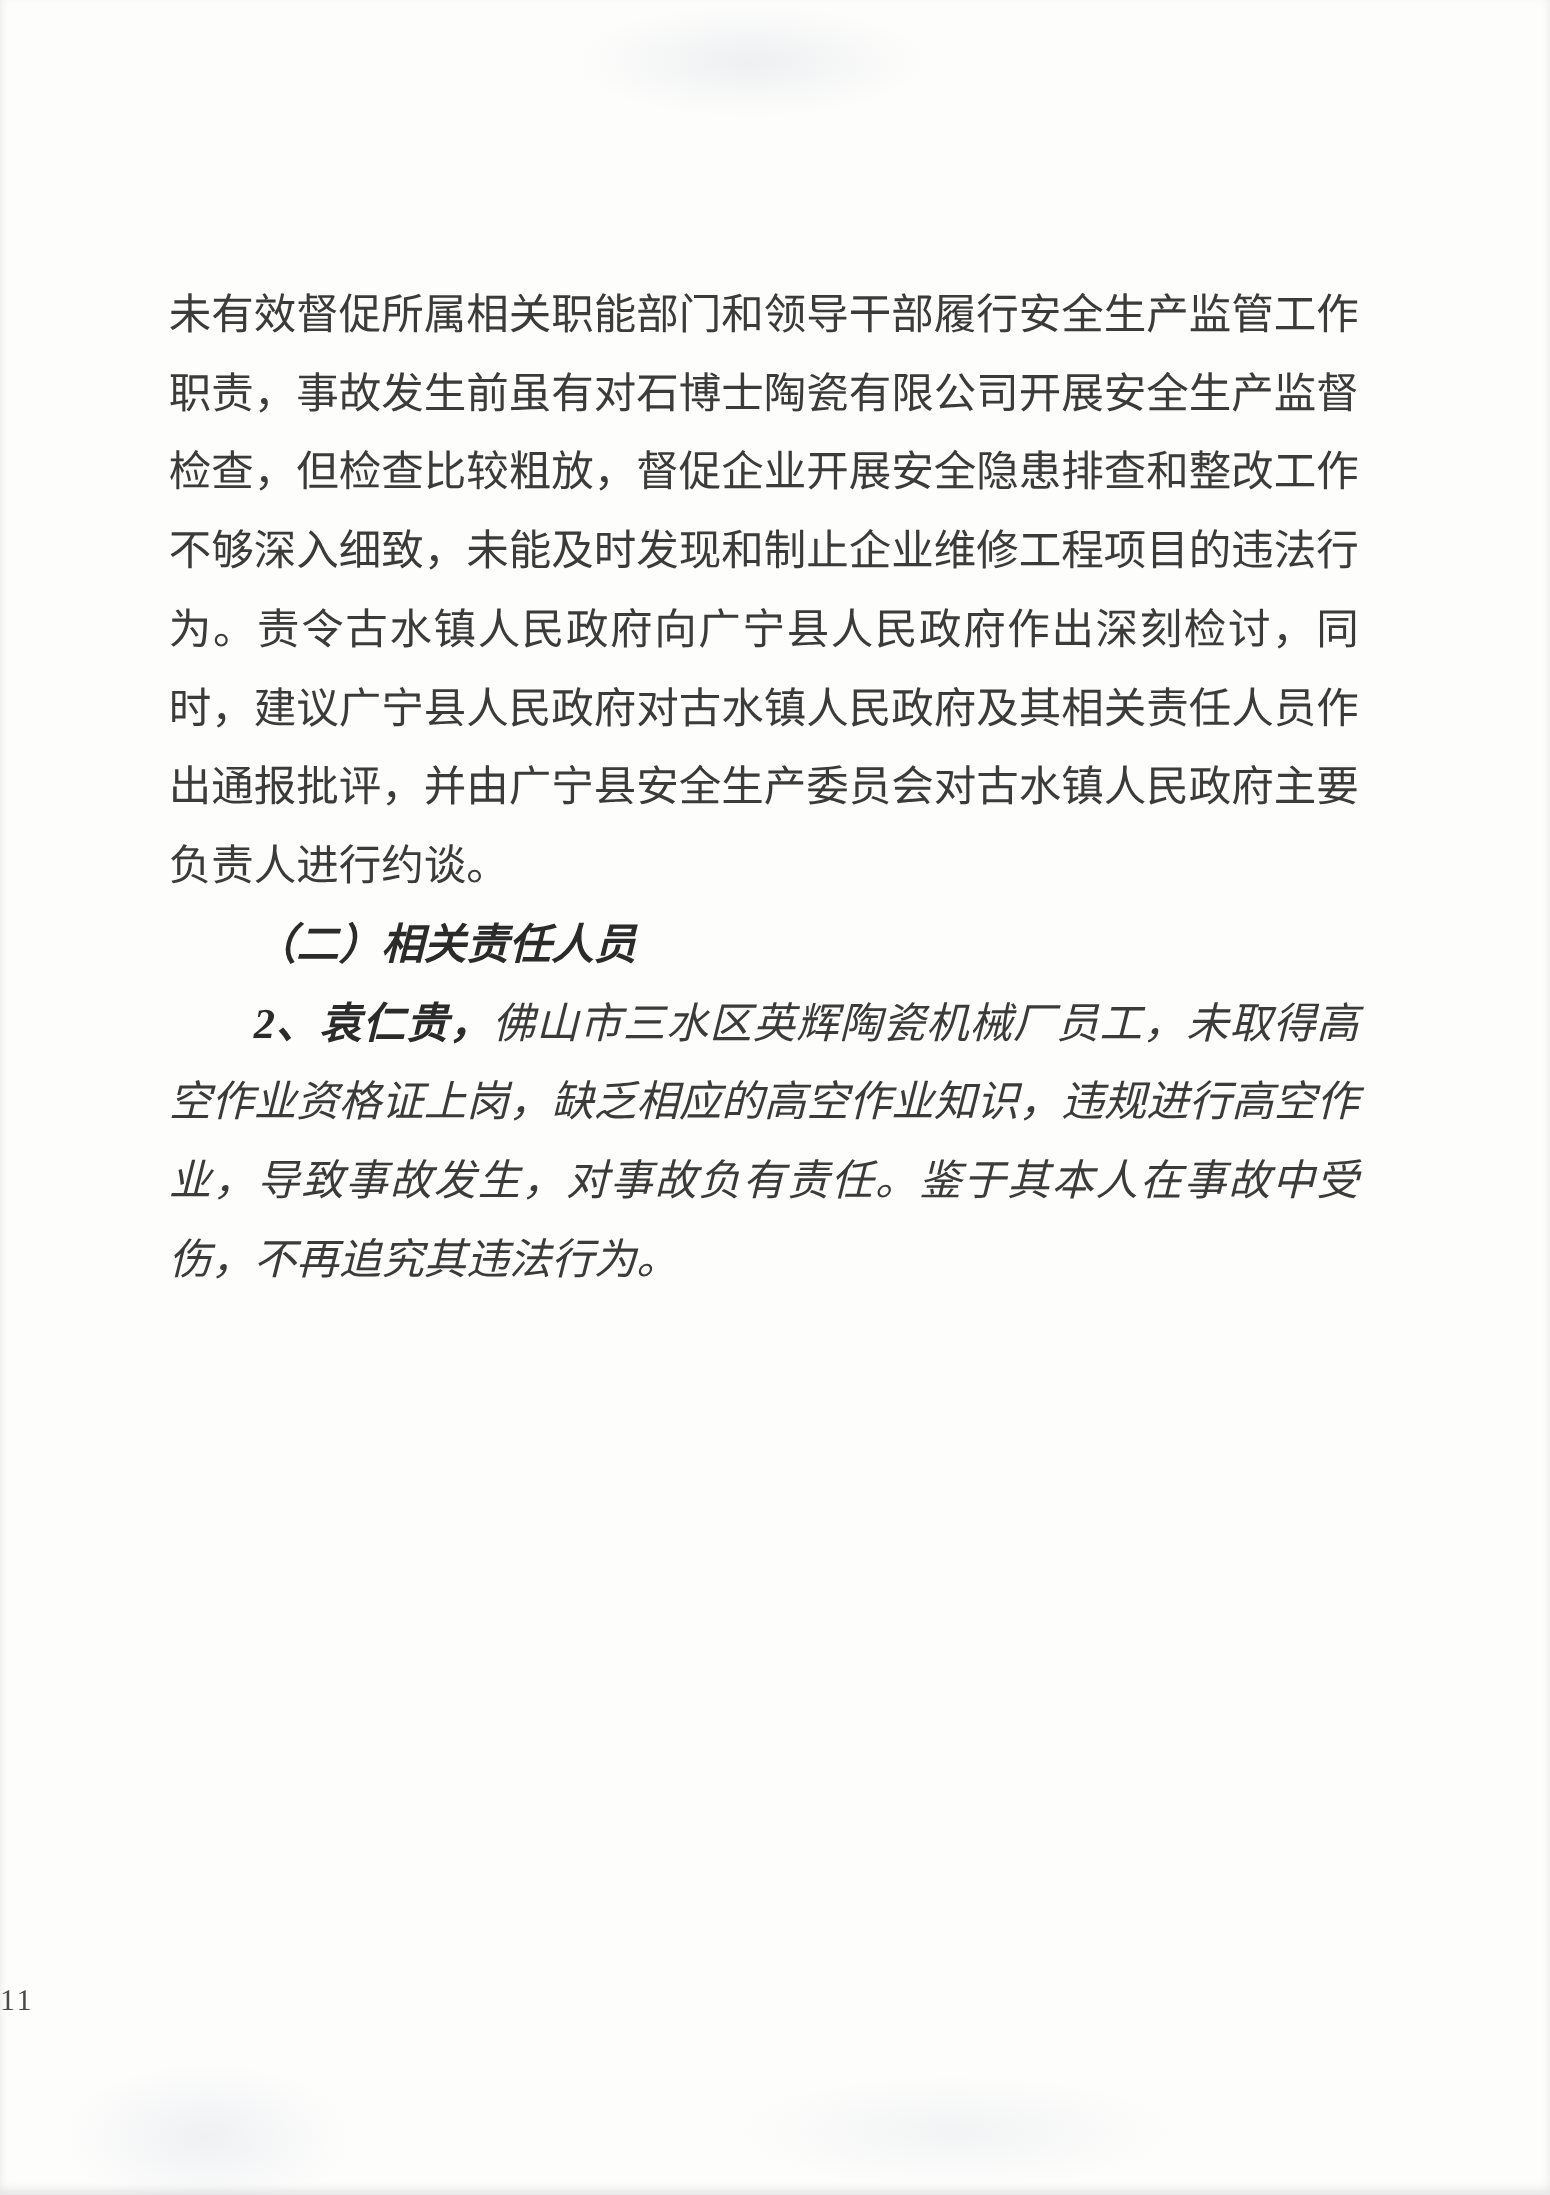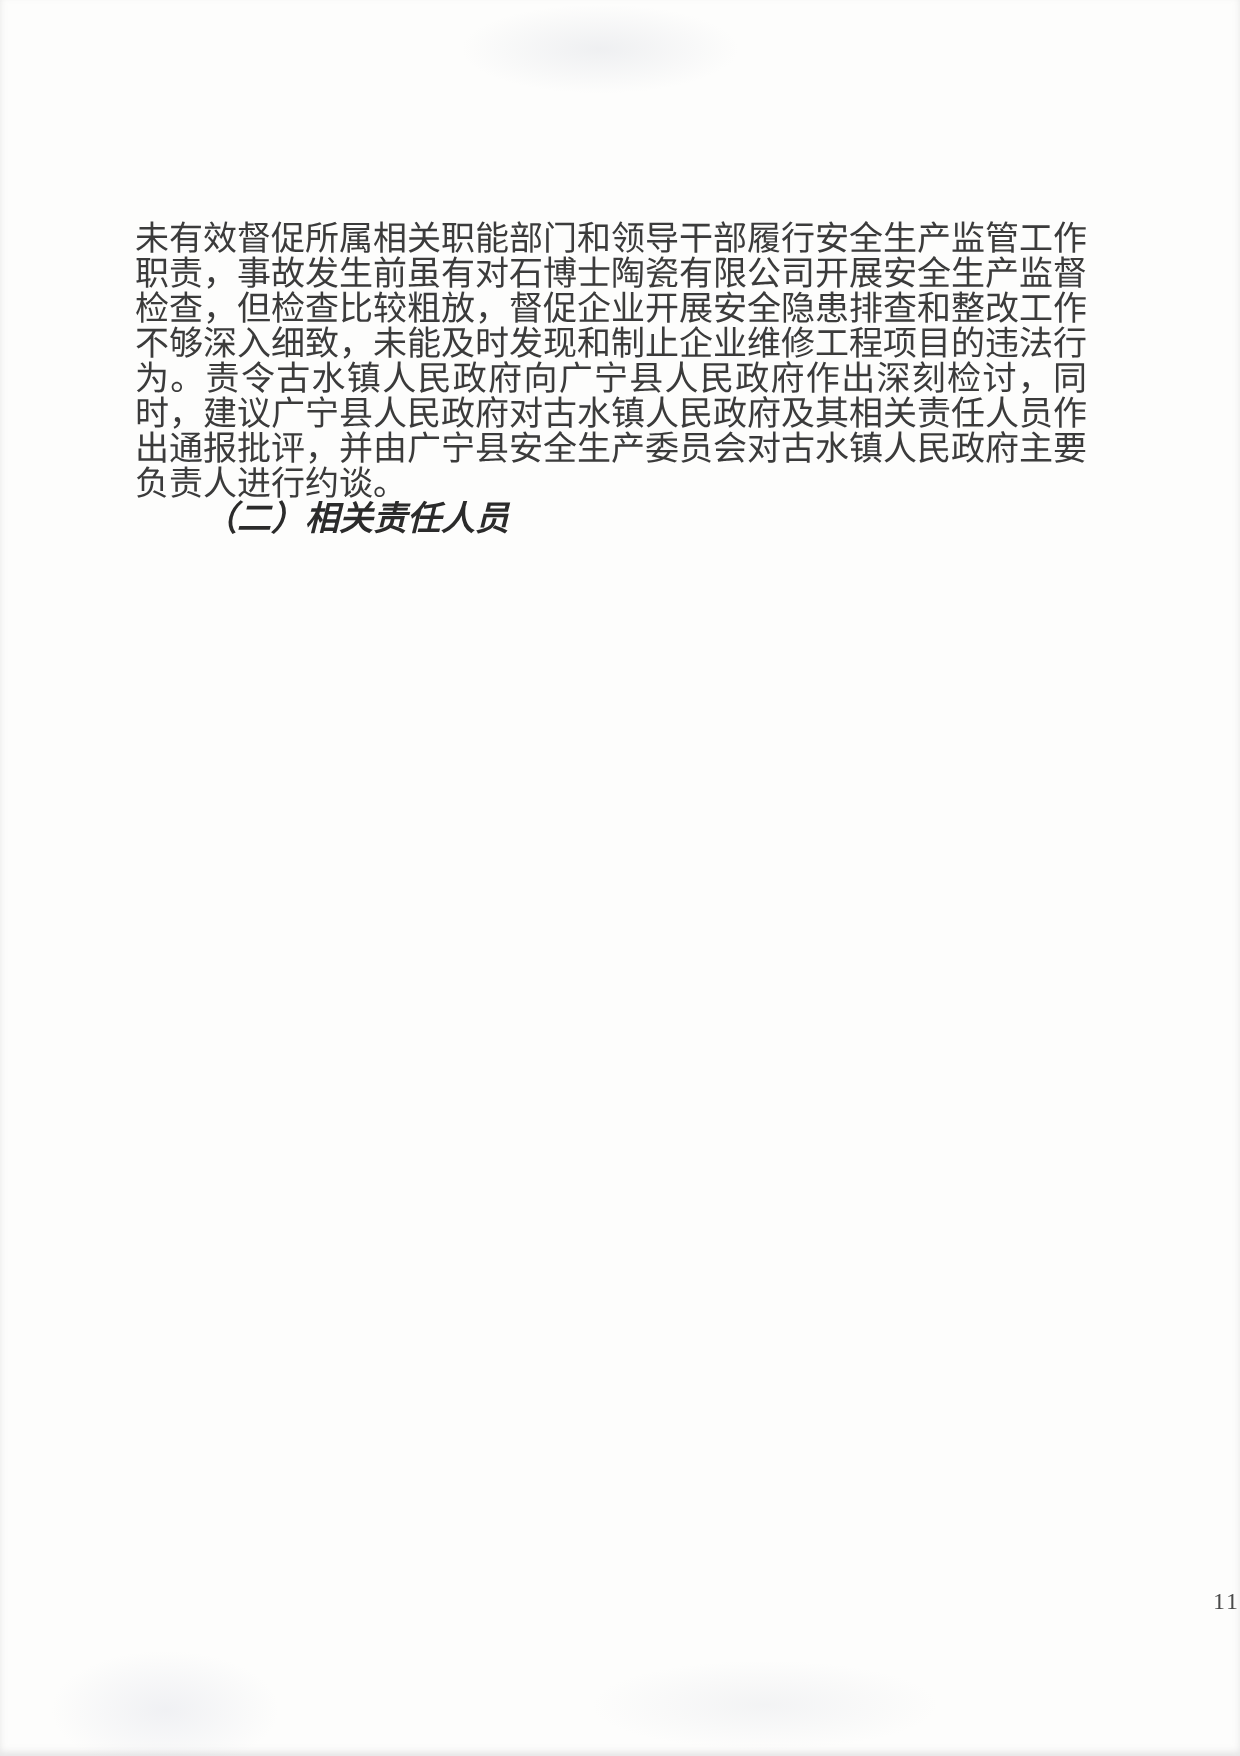--- a/index.html
+++ b/index.html
@@ -32,21 +32,21 @@
   .smudge-bottom-center {
     left: 590px; top: 1660px; width: 350px; height: 90px;
     background: radial-gradient(ellipse at center, rgba(190,194,206,0.16), rgba(255,255,255,0) 70%);
   }
   .text-block {
     position: absolute;
     left: 135px;
     top: 221px;
     width: 952px;
     font-size: 34px;
-    line-height: 35px;
+    line-height: 63px;
     color: #3b3b3b;
     text-align: justify;
     text-align-last: left;
   }
   .para {
     margin: 0;
   }
   .para.indented {
     text-indent: 68px;
     font-style: italic;
@@ -57,21 +57,21 @@
   }
   .lead {
     font-weight: 700;
     color: #2b2b2b;
   }
   .page-number {
     position: absolute;
     left: 0;
     top: 1588px;
     width: 1240px;
-    text-align: right;
+    text-align: left;
     font-size: 24px;
     letter-spacing: 2px;
     color: #4a4a4a;
   }
 </style>
 </head>
 <body>
 
 <div class="page">
 
@@ -79,19 +79,20 @@
   <div class="smudge smudge-bottom-left"></div>
   <div class="smudge smudge-bottom-center"></div>
 
   <div class="text-block">
 
     <p class="para">未有效督促所属相关职能部门和领导干部履行安全生产监管工作职责，事故发生前虽有对石博士陶瓷有限公司开展安全生产监督检查，但检查比较粗放，督促企业开展安全隐患排查和整改工作不够深入细致，未能及时发现和制止企业维修工程项目的违法行为。责令古水镇人民政府向广宁县人民政府作出深刻检讨，同时，建议广宁县人民政府对古水镇人民政府及其相关责任人员作出通报批评，并由广宁县安全生产委员会对古水镇人民政府主要负责人进行约谈。</p>
 
     <p class="para indented heading">（二）相关责任人员</p>
 
 
+    <p class="para indented"><span class="lead">2、袁仁贵，</span><span>佛山市三水区英辉陶瓷机械厂员工，未取得高空作业资格证上岗，缺乏相应的高空作业知识，违规进行高空作业，导致事故发生，对事故负有责任。鉴于其本人在事故中受伤，不再追究其违法行为。</span></p>
 
 
   </div>
 
   <div class="page-number">11</div>
 
 </div>
 
 </body></html>

